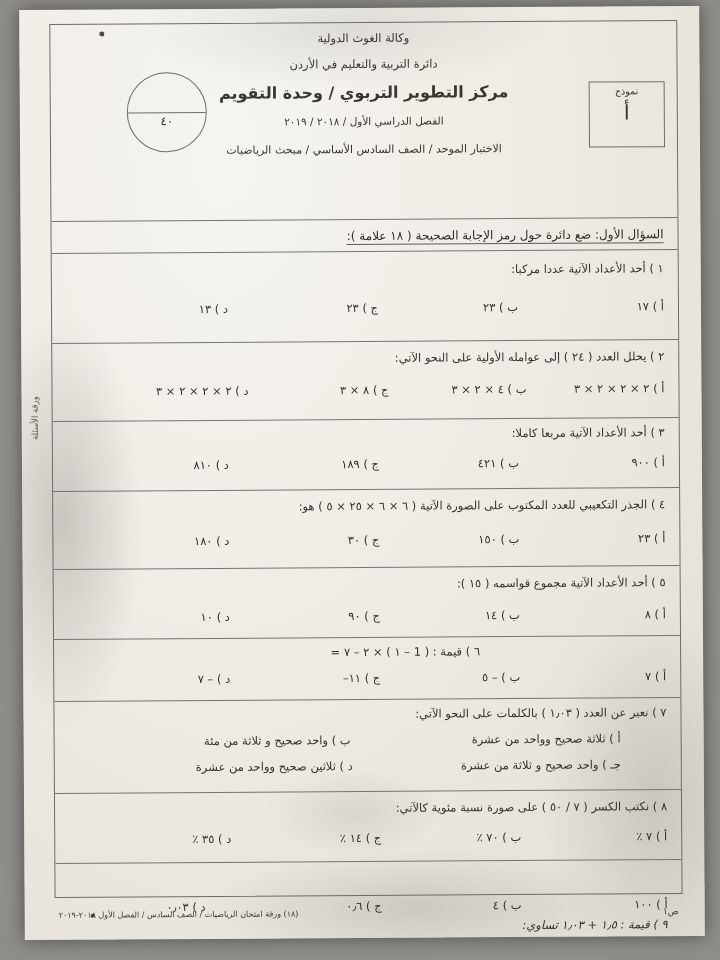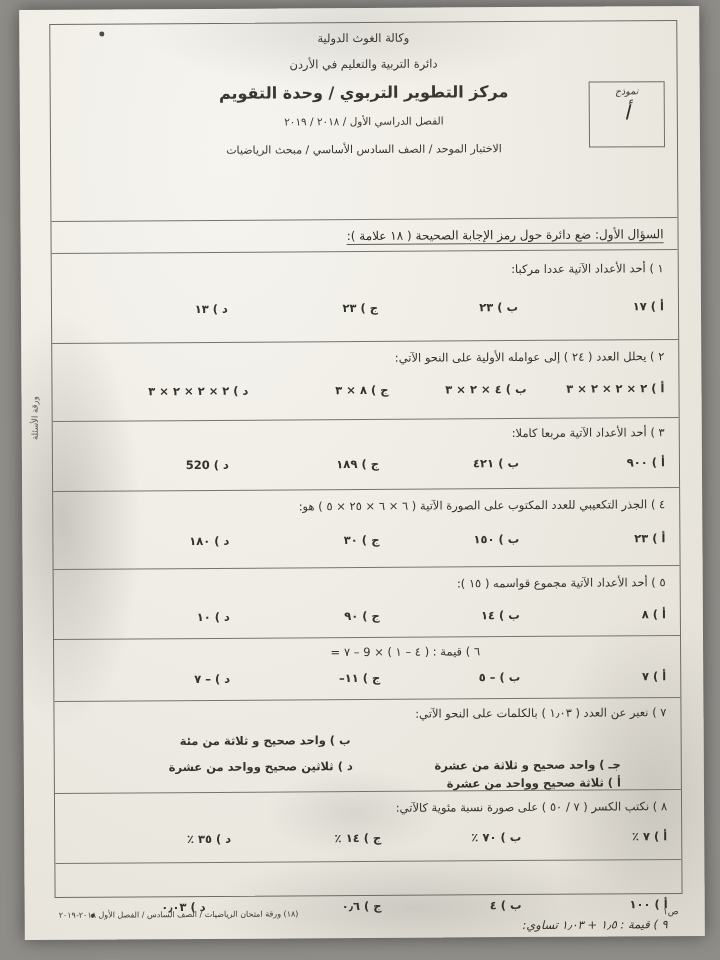--- a/index.html
+++ b/index.html
@@ -49,34 +49,33 @@
     position:absolute;right:null;left:76px;top:48px;width:78px;height:78px;
     border:1px solid #6f6d68;border-radius:50%;
   }
   #circle .mid{position:absolute;left:0;right:0;top:50%;height:1px;background:#6f6d68;}
   #circle .num{position:absolute;left:0;right:0;top:52%;text-align:center;font-size:12px;color:#3a3833;}
 
   
   #namouthag{
     position:absolute;right:12px;top:60px;width:74px;height:64px;border:1px solid #6f6d68;
     text-align:center;
-    font-style:italic;
   }
   #namouthag .lbl{font-size:9.5px;margin-top:3px;color:#3a3833;}
   #namouthag .val{font-size:20px;margin-top:4px;color:#2f2d28;}
 
   
   #timeinfo{position:absolute;left:14px;top:152px;font-size:11px;line-height:1.9;color:#38362f;text-align:right;}
   
   #schoolinfo{position:absolute;right:12px;top:150px;font-size:10.5px;line-height:2.0;color:#38362f;text-align:right;}
 
   
   .q{position:absolute;left:0;right:0;}
   .qtitle{position:absolute;right:14px;font-size:11.5px;color:#34322c;white-space:nowrap;}
-  .opt{position:absolute;font-size:11.5px;color:#34322c;white-space:nowrap;font-weight:bold;}
+  .opt{position:absolute;font-size:11.5px;color:#34322c;white-space:nowrap;}
 
   
   #instr{position:absolute;right:14px;top:206px;font-size:12px;color:#2f2d28;border-bottom:1px solid #5c5a55;padding-bottom:1px;}
 
   
   #footer{
     position:absolute;left:34px;right:26px;bottom:20px;
     display:flex;justify-content:space-between;align-items:flex-end;
     font-size:8px;color:#4a4842;
   }
@@ -104,20 +103,24 @@
 
   <div id="frame">
 
     <div id="hdr">
       <div class="ar t1 hline-row">وكالة الغوث الدولية</div>
       <div class="ar t2 hline-row">دائرة التربية والتعليم في الأردن</div>
       <div class="ar t3 hline-row">مركز التطوير التربوي / وحدة التقويم</div>
       <div class="ar t4 hline-row">الفصل الدراسي الأول / ٢٠١٨ / ٢٠١٩</div>
       <div class="ar t5 hline-row">الاختبار الموحد / الصف السادس الأساسي / مبحث الرياضيات</div>
 
+      <div id="circle">
+        <div class="mid"></div>
+        <div class="num ar">٤٠</div>
+      </div>
 
       <div id="namouthag">
         <div class="lbl ar">نموذج</div>
         <div class="val ar">أ</div>
       </div>
 
 
     </div>
 
     <div class="hline" style="top:196px;"></div>
@@ -147,50 +150,50 @@
       <div class="opt ar" style="top:360px;right:152px;">ب )  ٤ × ٢ × ٣</div>
       <div class="opt ar" style="top:360px;right:290px;">ج ) ٨ × ٣</div>
       <div class="opt ar" style="top:360px;right:430px;">د ) ٢ × ٢ × ٢ × ٣</div>
     </div>
 
     <div class="q">
       <div class="qtitle ar" style="top:404px;">٣ ) أحد الأعداد الآتية مربعا كاملا:</div>
       <div class="opt ar" style="top:434px;right:14px;">أ )  ٩٠٠</div>
       <div class="opt ar" style="top:434px;right:160px;">ب )  ٤٢١</div>
       <div class="opt ar" style="top:434px;right:300px;">ج ) ١٨٩</div>
-      <div class="opt ar" style="top:434px;right:450px;">د ) 520</div>
+      <div class="opt ar" style="top:434px;right:450px;">د ) ٨١٠</div>
     </div>
 
     <div class="q">
       <div class="qtitle ar" style="top:476px;">٤ ) الجذر التكعيبي للعدد المكتوب على الصورة الآتية ( ٦ × ٦ × ٢٥ × ٥ ) هو:</div>
       <div class="opt ar" style="top:510px;right:14px;">أ )  ٢٣</div>
       <div class="opt ar" style="top:510px;right:160px;">ب )  ١٥٠</div>
       <div class="opt ar" style="top:510px;right:300px;">ج ) ٣٠</div>
       <div class="opt ar" style="top:510px;right:450px;">د ) ١٨٠</div>
     </div>
 
     <div class="q">
       <div class="qtitle ar" style="top:554px;">٥ ) أحد الأعداد الآتية مجموع قواسمه ( ١٥ ):</div>
       <div class="opt ar" style="top:586px;right:14px;">أ )  ٨</div>
       <div class="opt ar" style="top:586px;right:160px;">ب )  ١٤</div>
       <div class="opt ar" style="top:586px;right:300px;">ج ) ٩٠</div>
       <div class="opt ar" style="top:586px;right:450px;">د ) ١٠</div>
     </div>
 
     <div class="q">
-      <div class="qtitle ar" style="top:622px;right:200px;">٦ ) قيمة : ( ٤ – ١ ) × 9 – ٧ =</div>
+      <div class="qtitle ar" style="top:622px;right:200px;">٦ ) قيمة : ( 1 – ١ ) × ٢ – ٧ =</div>
       <div class="opt ar" style="top:648px;right:14px;">أ )  ٧</div>
       <div class="opt ar" style="top:648px;right:160px;">ب )  – ٥</div>
       <div class="opt ar" style="top:648px;right:300px;">ج ) ١١–</div>
       <div class="opt ar" style="top:648px;right:450px;">د ) – ٧</div>
     </div>
 
     <div class="q">
       <div class="qtitle ar" style="top:684px;">٧ ) نعبر عن العدد ( ١٫٠٣ ) بالكلمات على النحو الآتي:</div>
-      <div class="opt ar" style="top:710px;right:60px;margin-top:44px;">أ )  ثلاثة صحيح وواحد من عشرة</div>
+      <div class="opt ar" style="top:710px;right:60px;">أ )  ثلاثة صحيح وواحد من عشرة</div>
       <div class="opt ar" style="top:710px;right:330px;">ب )  واحد صحيح و ثلاثة من مئة</div>
       <div class="opt ar" style="top:736px;right:60px;">جـ )  واحد صحيح و ثلاثة من عشرة</div>
       <div class="opt ar" style="top:736px;right:328px;margin-left:44px;">د )  ثلاثين صحيح وواحد من عشرة</div>
     </div>
 
     <div class="q">
       <div class="qtitle ar" style="top:778px;">٨ ) نكتب الكسر ( ٧ / ٥٠ ) على صورة نسبة مئوية كالآتي:</div>
       <div class="opt ar" style="top:808px;right:14px;">أ )  ٧ ٪</div>
       <div class="opt ar" style="top:808px;right:160px;">ب )  ٧٠ ٪</div>
       <div class="opt ar" style="top:808px;right:300px;">ج ) ١٤ ٪</div>

